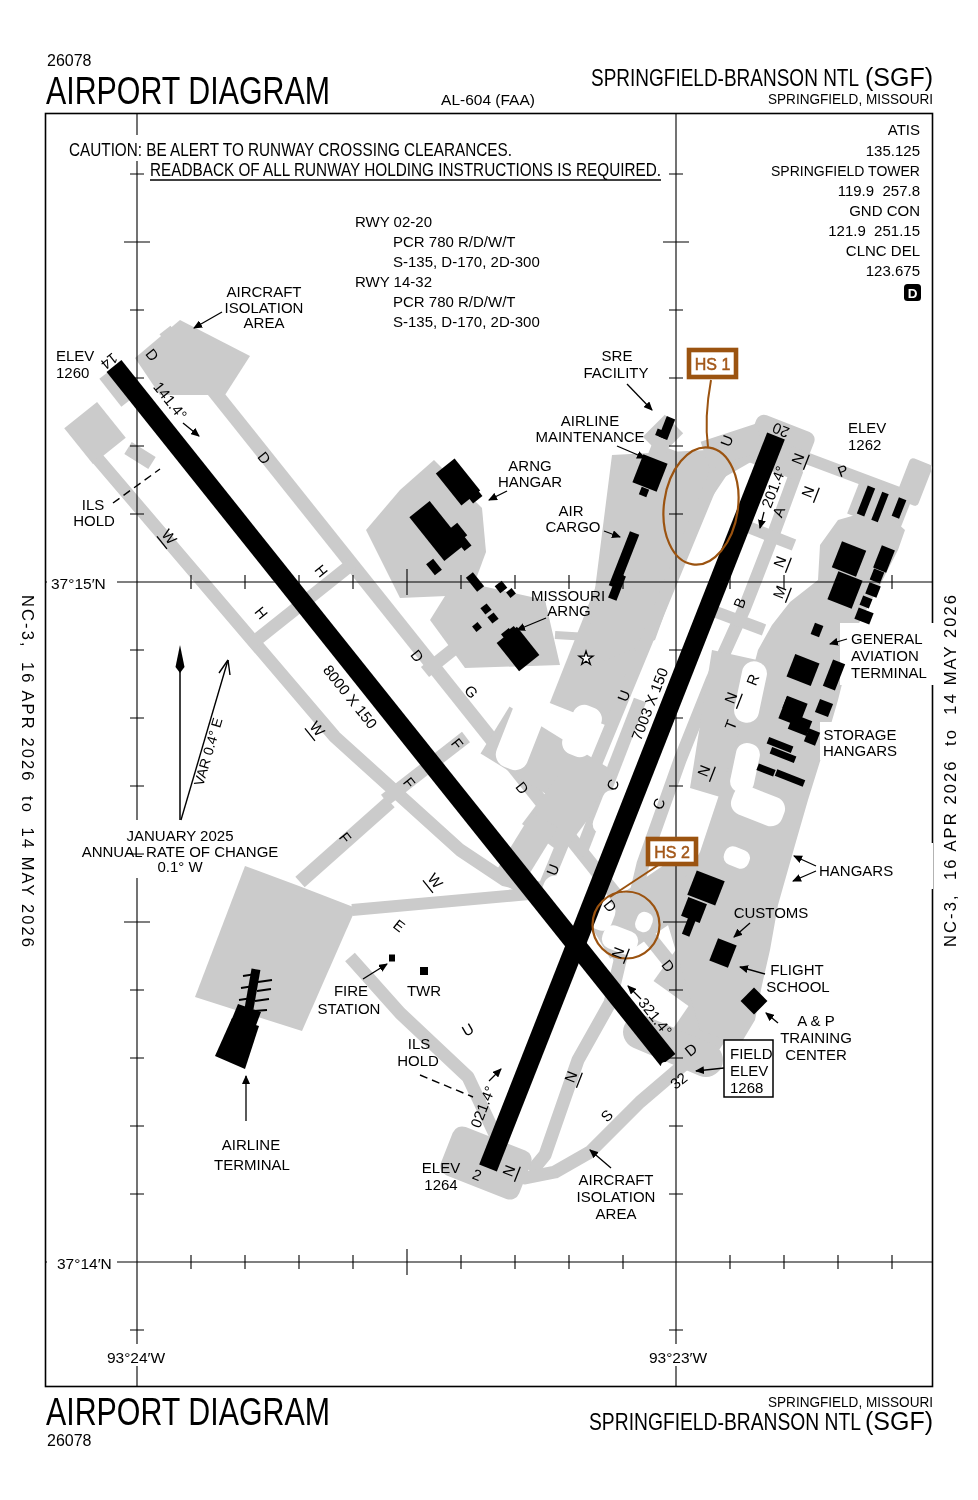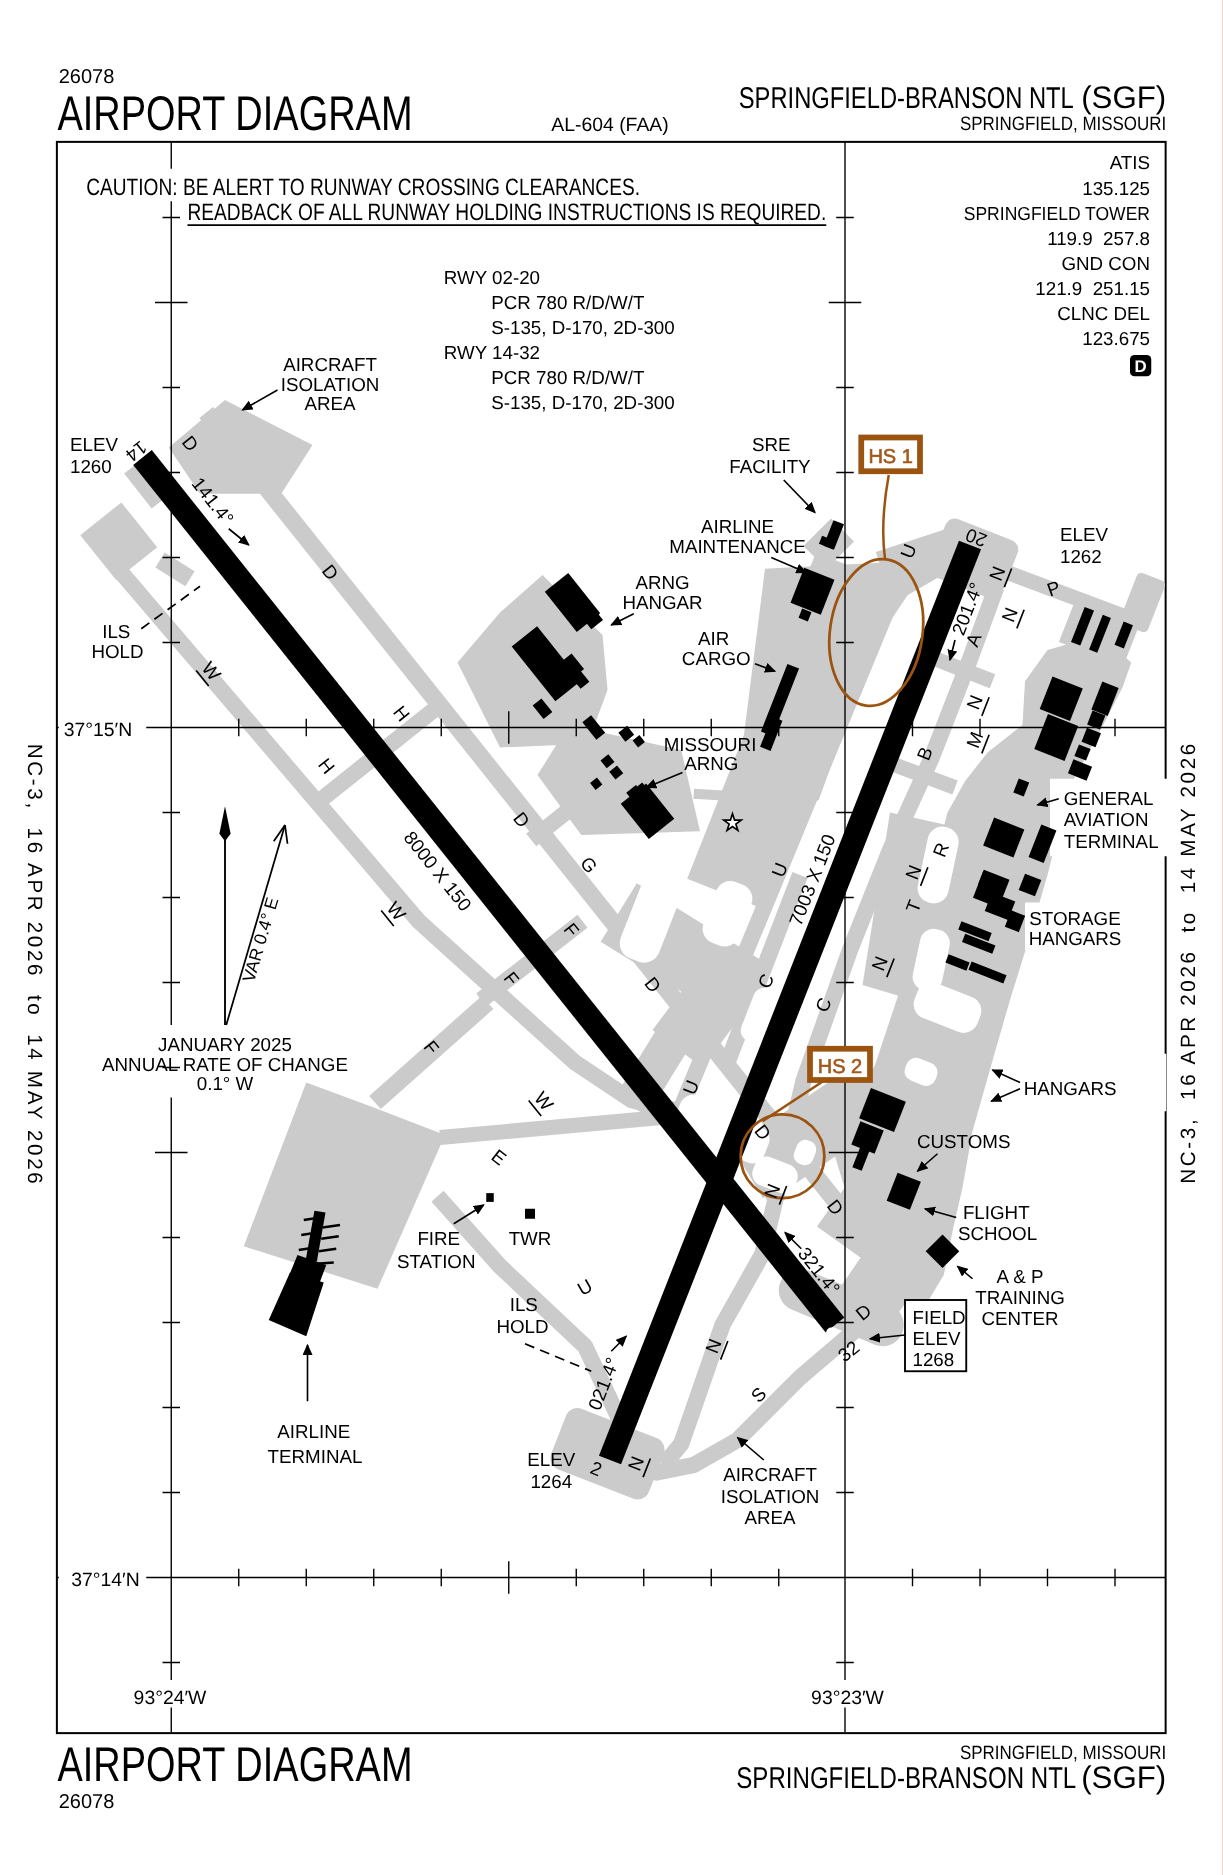--- a/index.html
+++ b/index.html
@@ -1,16 +1,16 @@
 <!DOCTYPE html>
 <html><head>
 <meta charset="utf-8">
 <style>
 html,body{margin:0;padding:0;background:#fff;}
-#page{position:relative;width:978px;height:1500px;background:#c2410c;overflow:hidden;}
+#page{position:relative;width:978px;height:1500px;background:#5eead4;overflow:hidden;}
 svg{position:absolute;top:0;left:0;}
 text{font-family:"Liberation Sans",sans-serif;fill:#000;}
 .mid{text-anchor:middle;}
 .rt{text-anchor:end;}
 </style>
 </head>
 <body>
 <div id="page">
 <svg width="978" height="1500" viewBox="0 0 978 1500">
 <defs>

